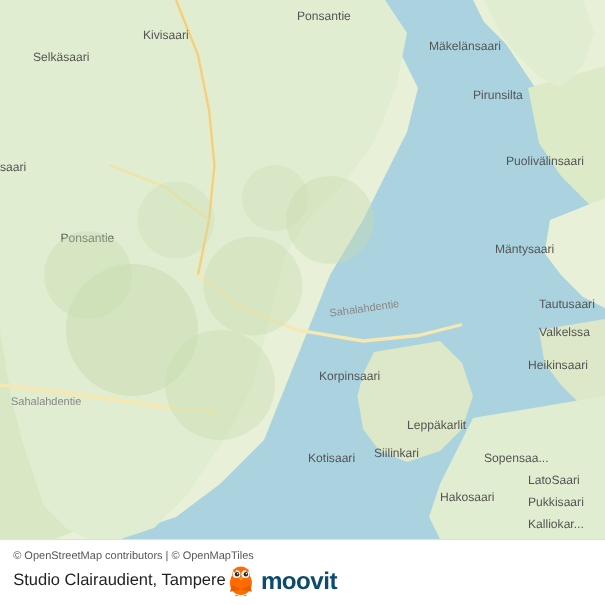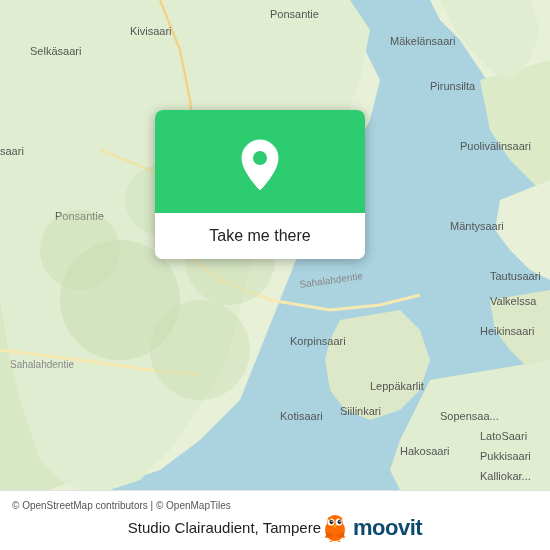--- a/index.html
+++ b/index.html
@@ -91,21 +91,21 @@
 
     #attribution {
       font-size: 10px;
       color: #555;
       margin-bottom: 3px;
     }
 
     #bottom-row {
       display: flex;
       align-items: center;
-      justify-content: center;
+      justify-content: flex-start;
     }
 
     #place-name {
       font-size: 15px;
       color: #222;
       font-weight: normal;
     }
 
     #moovit-logo {
       display: flex;
@@ -191,30 +191,20 @@
     <circle cx="120" cy="300" r="60" fill="#c8dbb0" opacity="0.5"></circle>
     <circle cx="200" cy="350" r="50" fill="#c8dbb0" opacity="0.4"></circle>
     <circle cx="80" cy="250" r="40" fill="#c8dbb0" opacity="0.4"></circle>
     <circle cx="160" cy="200" r="35" fill="#c8dbb0" opacity="0.3"></circle>
     <circle cx="250" cy="180" r="30" fill="#c8dbb0" opacity="0.3"></circle>
     <circle cx="300" cy="200" r="40" fill="#c8dbb0" opacity="0.4"></circle>
     <circle cx="230" cy="260" r="45" fill="#c8dbb0" opacity="0.4"></circle>
   </svg>
 
   
-  <div id="popup-card">
-    <div id="popup-green-area">
-
-      <svg id="location-pin" viewBox="0 0 48 55" xmlns="http://www.w3.org/2000/svg">
-        <path d="M24,2 C14,2 6,10 6,20 C6,34 24,52 24,52 C24,52 42,34 42,20 C42,10 34,2 24,2 Z" fill="white" stroke="white" stroke-width="1"></path>
-        <circle cx="24" cy="20" r="7" fill="#2ecc71"></circle>
-      </svg>
-    </div>
-    <button id="popup-button">Take me there</button>
-  </div>
 </div>
 
 <div id="bottom-bar">
   <div id="attribution">© OpenStreetMap contributors | © OpenMapTiles</div>
   <div id="bottom-row">
     <span id="place-name">Studio Clairaudient, Tampere</span>
     <div id="moovit-logo">
 
       <svg id="moovit-owl" viewBox="0 0 28 28" xmlns="http://www.w3.org/2000/svg">
 

